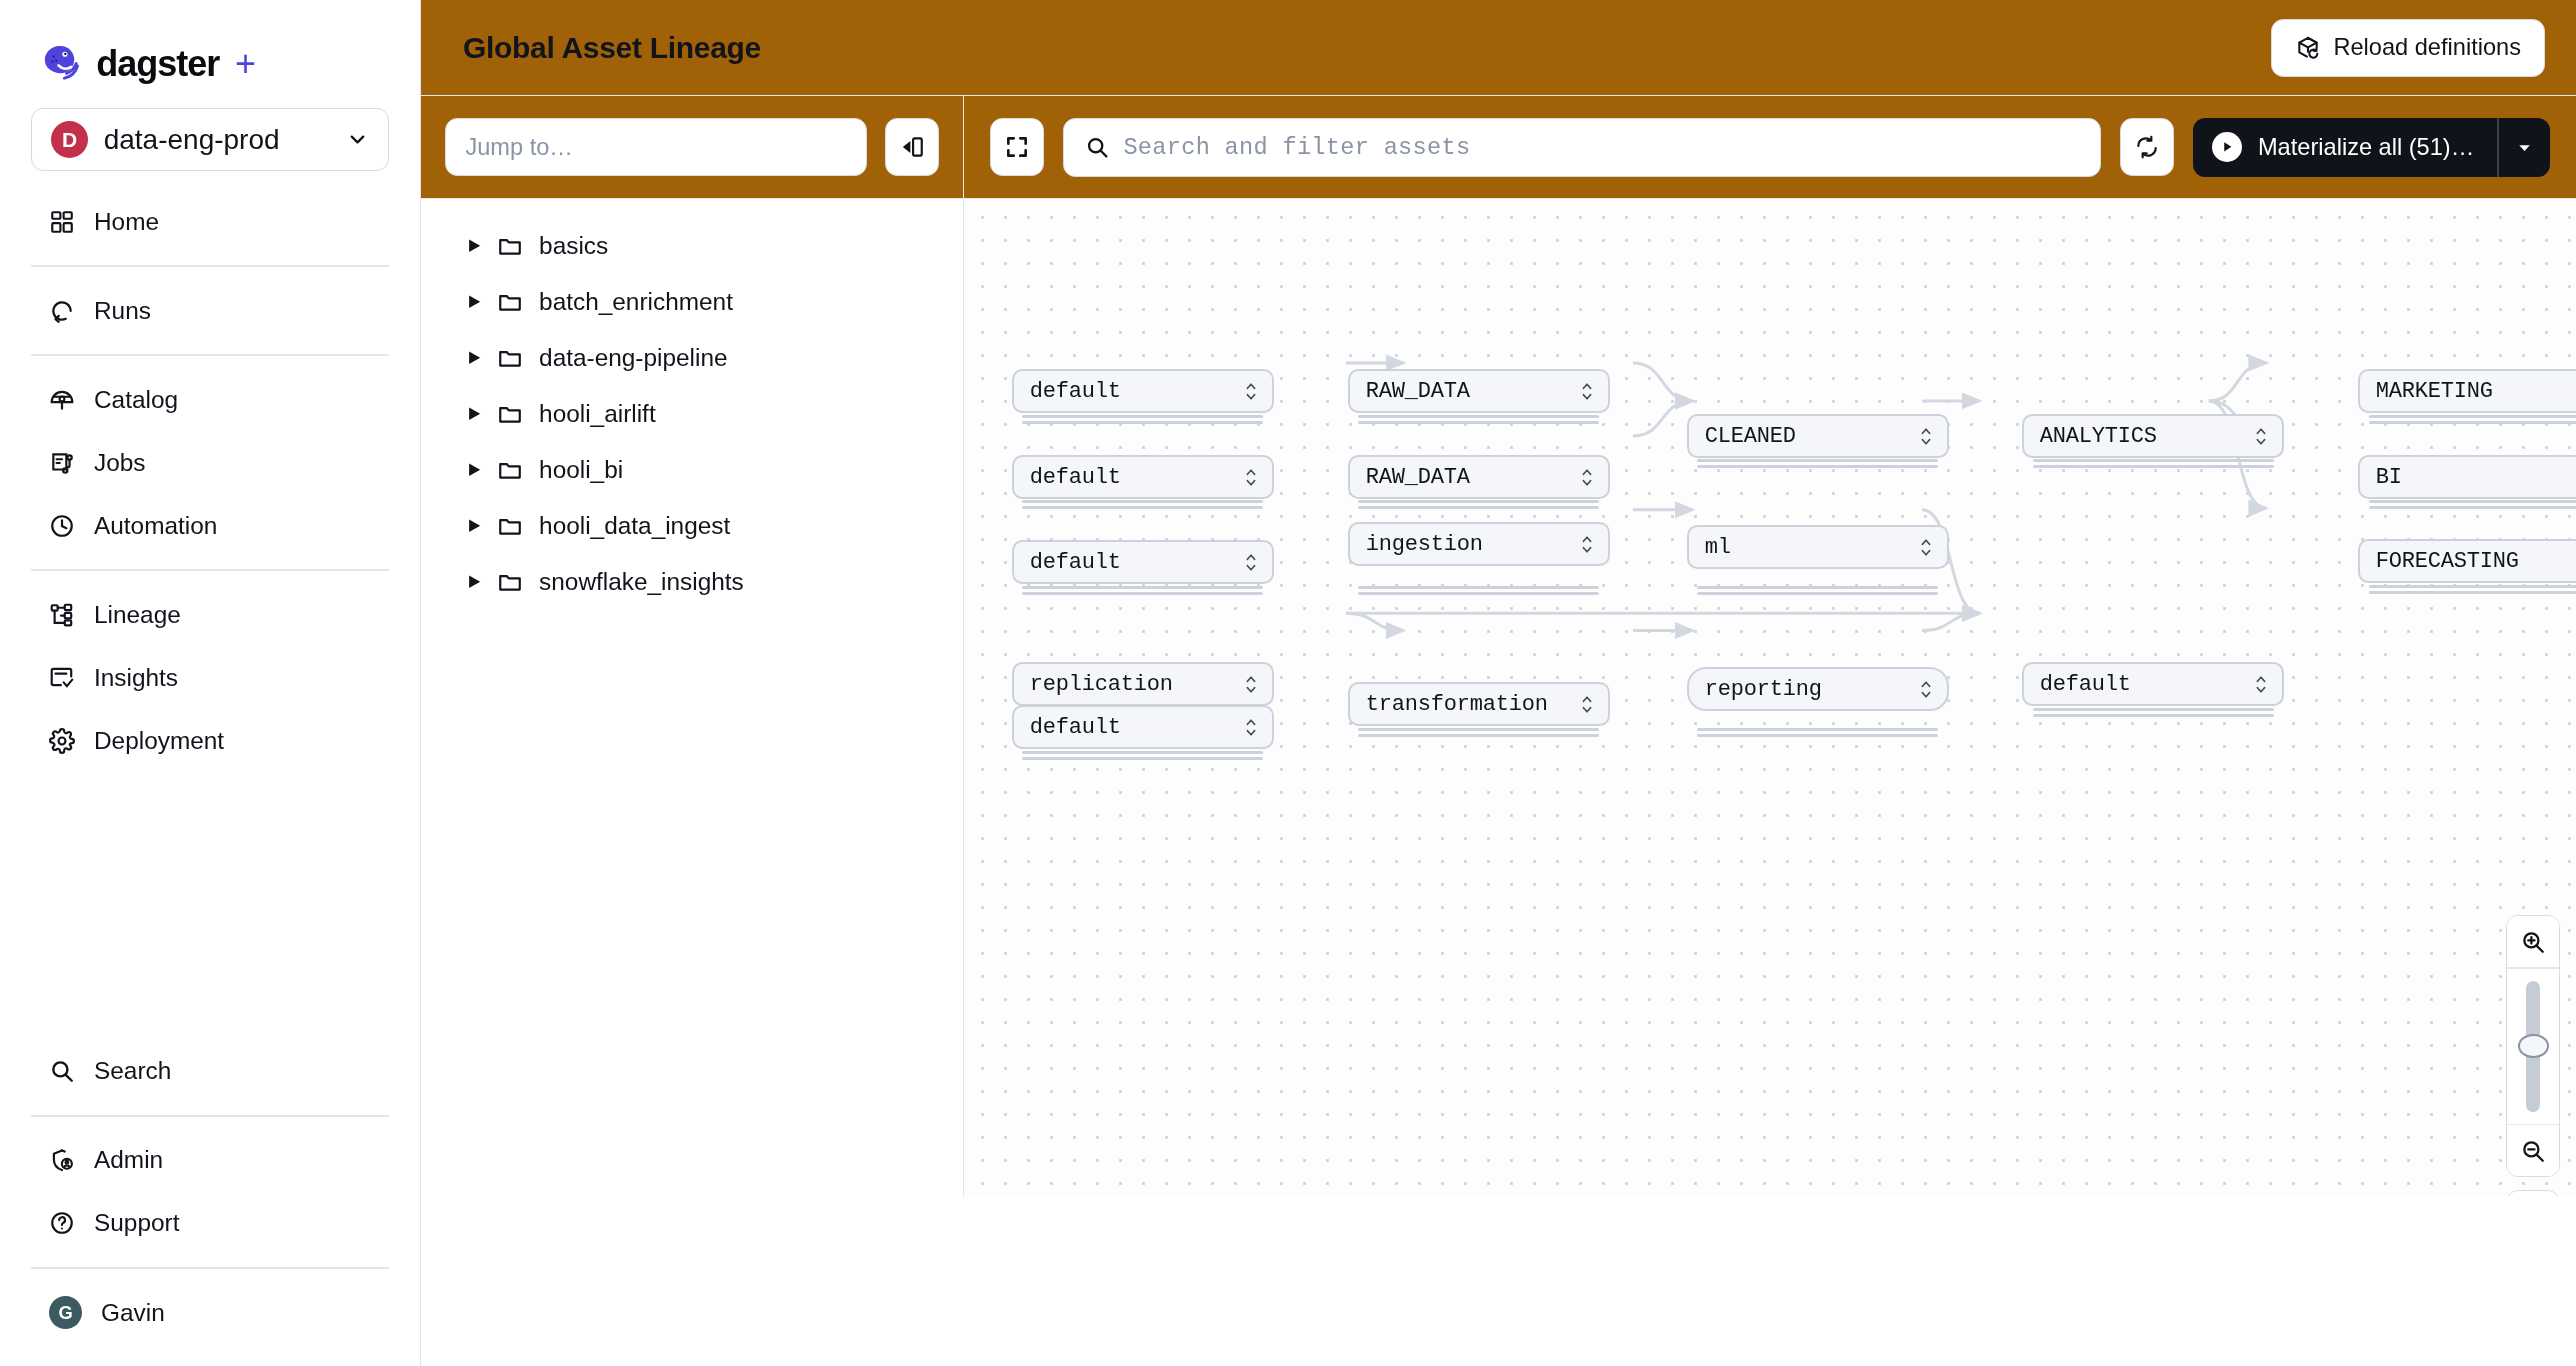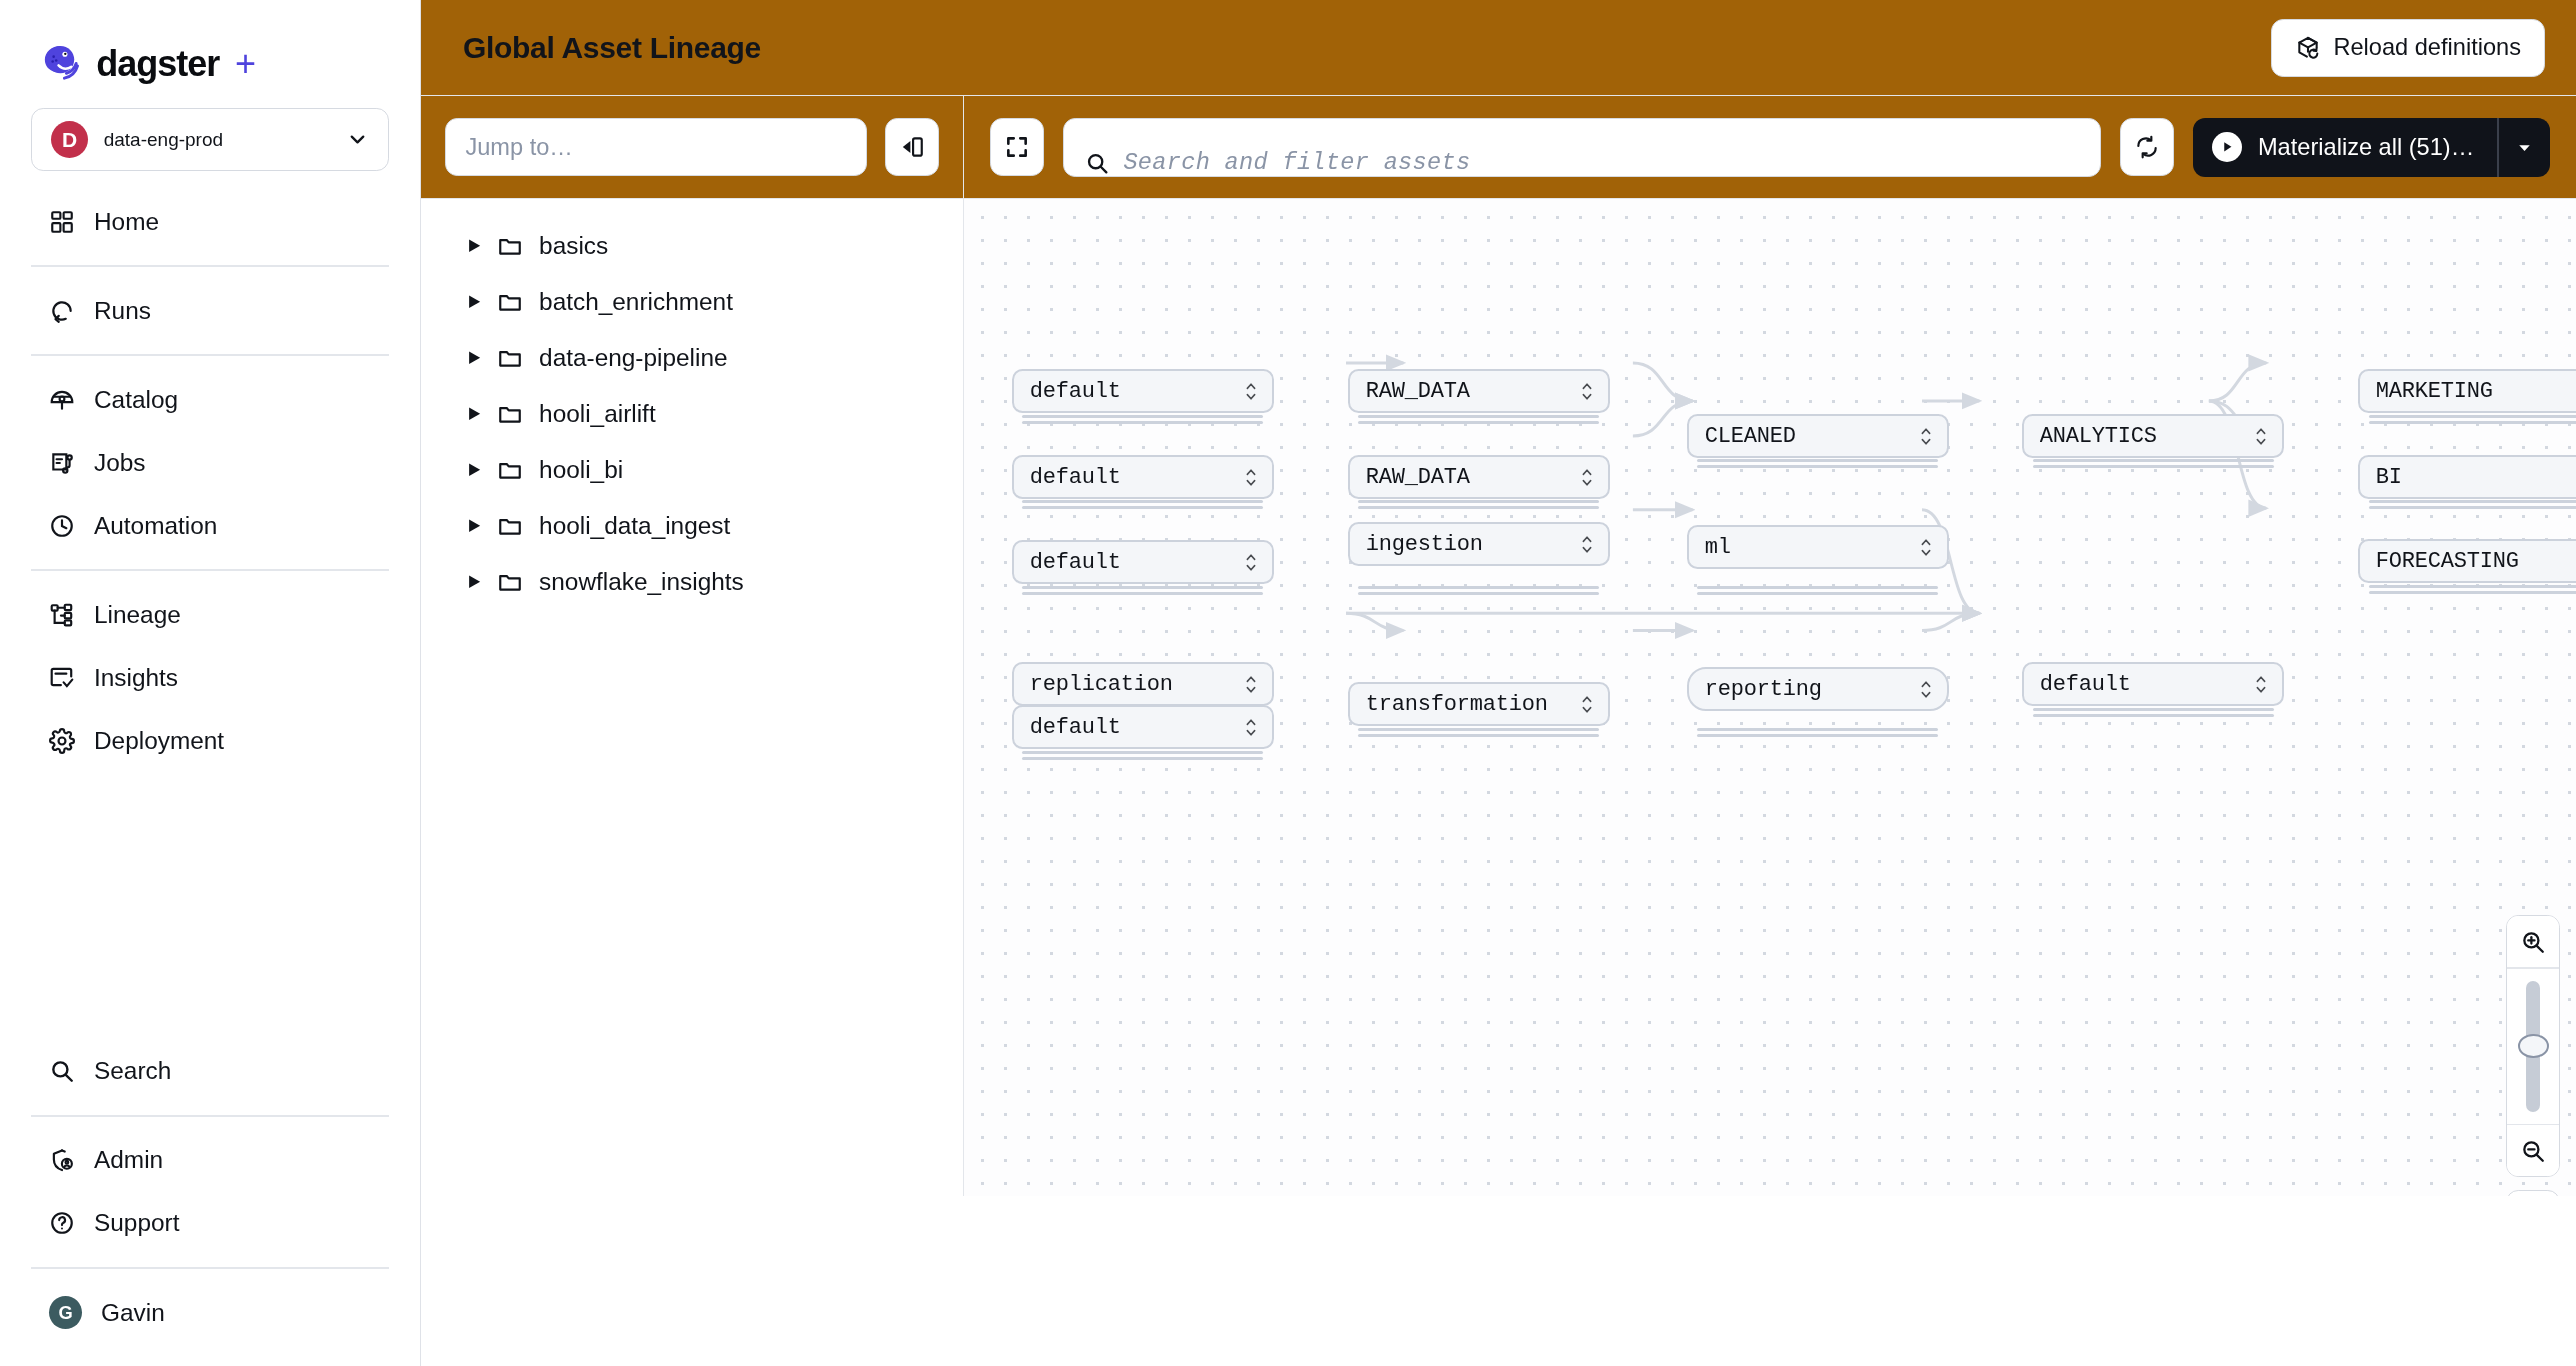--- a/index.html
+++ b/index.html
@@ -29,21 +29,21 @@
     margin: 14px 31px 0 31px; height: 63px;
     border: 1.7px solid #d6dae1; border-radius: 12.2px;
     display: flex; align-items: center; gap: 15.7px; padding: 0 19px;
     cursor: pointer; background: #fff;
   }
   .org-avatar {
     width: 37px; height: 37px; border-radius: 50%;
     background: #c2304b; color: #fff; font-size: 21px; font-weight: 700;
     display: flex; align-items: center; justify-content: center; flex: 0 0 37px;
   }
-  .org-name { font-size: 19px; font-weight: 500; flex: 1; color: #11141a; }
+  .org-name { font-size: 28px; font-weight: 500; flex: 1; color: #11141a; }
   .chev { width: 23px; height: 23px; flex: 0 0 23px; }
 
   .nav { margin-top: 19px; display: flex; flex-direction: column; }
   .nav-item {
     display: flex; align-items: center; gap: 19px;
     height: 63px; padding: 0 0 0 49px; cursor: pointer;
     font-size: 24.4px; color: #11141a; text-decoration: none;
   }
   .nav-ico { width: 26px; height: 26px; flex: 0 0 26px; display: block; }
   .divider { height: 1.7px; background: #e3e6eb; margin: 12.2px 31px; }
@@ -88,21 +88,21 @@
   .icon-btn {
     width: 54px; height: 58px; border: 1.7px solid #d6dae1; border-radius: 12.2px;
     background: #fff; display: flex; align-items: center; justify-content: center;
     cursor: pointer; flex: 0 0 54px; padding: 0;
   }
   .toolbar-right {
     flex: 1; display: flex; align-items: center; gap: 19px; padding: 0 26px 0 26px; min-width: 0;
   }
   .search-box {
     flex: 1; height: 59px; border: 1.7px solid #d6dae1; border-radius: 12.2px;
-    display: flex; align-items: flex-end; gap: 14px; padding: 0 21px; min-width: 0; background: #fff; font-style: italic;
+    display: flex; align-items: center; gap: 14px; padding: 0 21px; min-width: 0; background: #fff;
   }
   .search-ph {
     font-family: "Liberation Mono", "DejaVu Sans Mono", monospace;
     font-size: 23.6px; color: #8a94a6; letter-spacing: 0.3px;
   }
   .mat-group { display: flex; align-items: stretch; flex: 0 0 auto; }
   .mat-main {
     background: #10131a; color: #fff; border: none; cursor: pointer;
     display: flex; align-items: center; gap: 15.7px;
     height: 59px; padding: 0 23px 0 19px;

